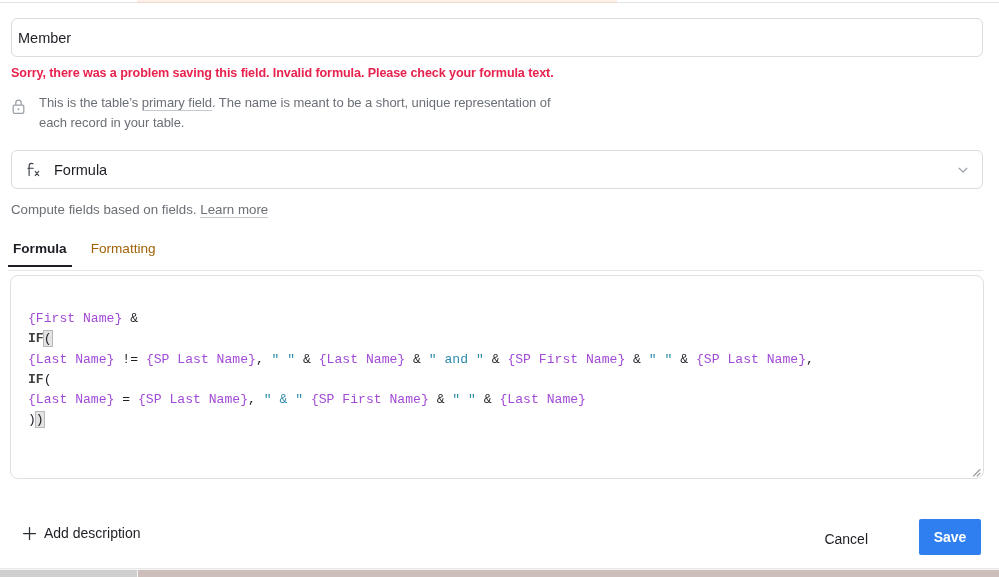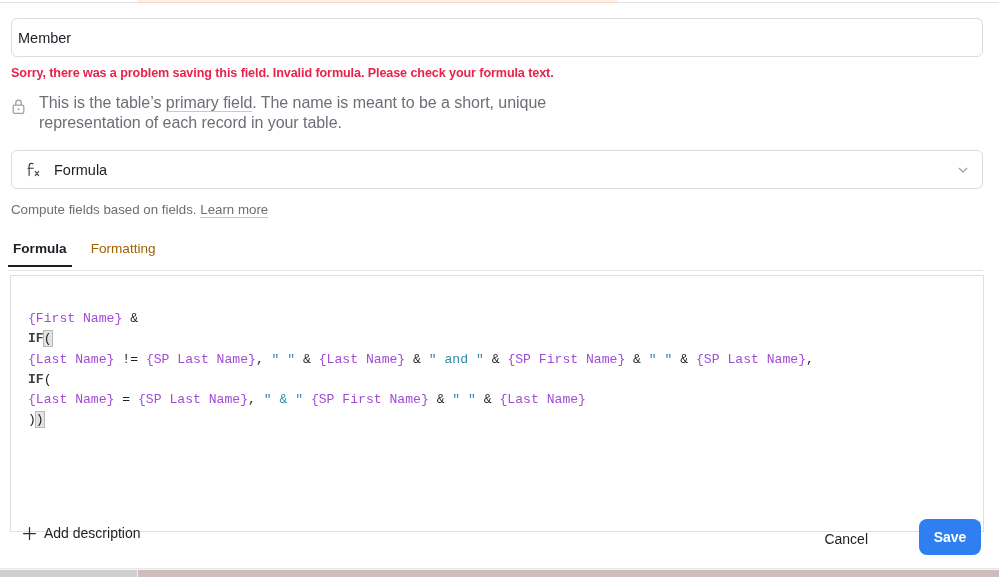--- a/index.html
+++ b/index.html
@@ -70,21 +70,21 @@
     gap: 11px;
   }
   .lock-icon {
     width: 17px; height: 20px;
     flex: 0 0 17px;
     margin-top: 5px;
     position: relative;
   }
   .lock-icon svg { display: block; }
   .helper-text {
-    font-size: 16px;
+    font-size: 13px;
     line-height: 20px;
     color: #6b6f76;
     letter-spacing: -0.05px;
   }
   .dotted-link {
     border-bottom: 1px solid #c6c9cd;
     cursor: pointer;
   }
 
   
@@ -143,23 +143,23 @@
   .tab.active {
     color: #1d1f25;
     font-weight: bold;
     border-bottom: 2px solid #1d1f25;
   }
 
   
   .editor {
     position: absolute;
     left: 10px; top: 275px;
-    width: 974px; height: 257px;
+    width: 974px; height: 204px;
     border: 1px solid #e0e0e0;
-    border-radius: 0;
+    border-radius: 8px;
     background: #ffffff;
     overflow: hidden;
   }
   .code {
     padding: 13px 14px 0 17px;
     font-family: "Liberation Mono", "DejaVu Sans Mono", monospace;
     font-size: 13.1px;
     line-height: 20.2px;
     white-space: pre;
     letter-spacing: 0px;
@@ -210,21 +210,21 @@
   }
   .save-btn {
     position: absolute;
     right: 18px; top: 519px;
     width: 62px; height: 36px;
     background: #2f7ff0;
     color: #ffffff;
     font-size: 14px;
     font-weight: bold;
     border: none;
-    border-radius: 8px;
+    border-radius: 2px;
     cursor: pointer;
     font-family: "Liberation Sans", sans-serif;
   }
 
   
   .hscroll {
     position: absolute;
     left: 0; bottom: 0;
     width: 999px; height: 9px;
     background: #f4f4f4;

